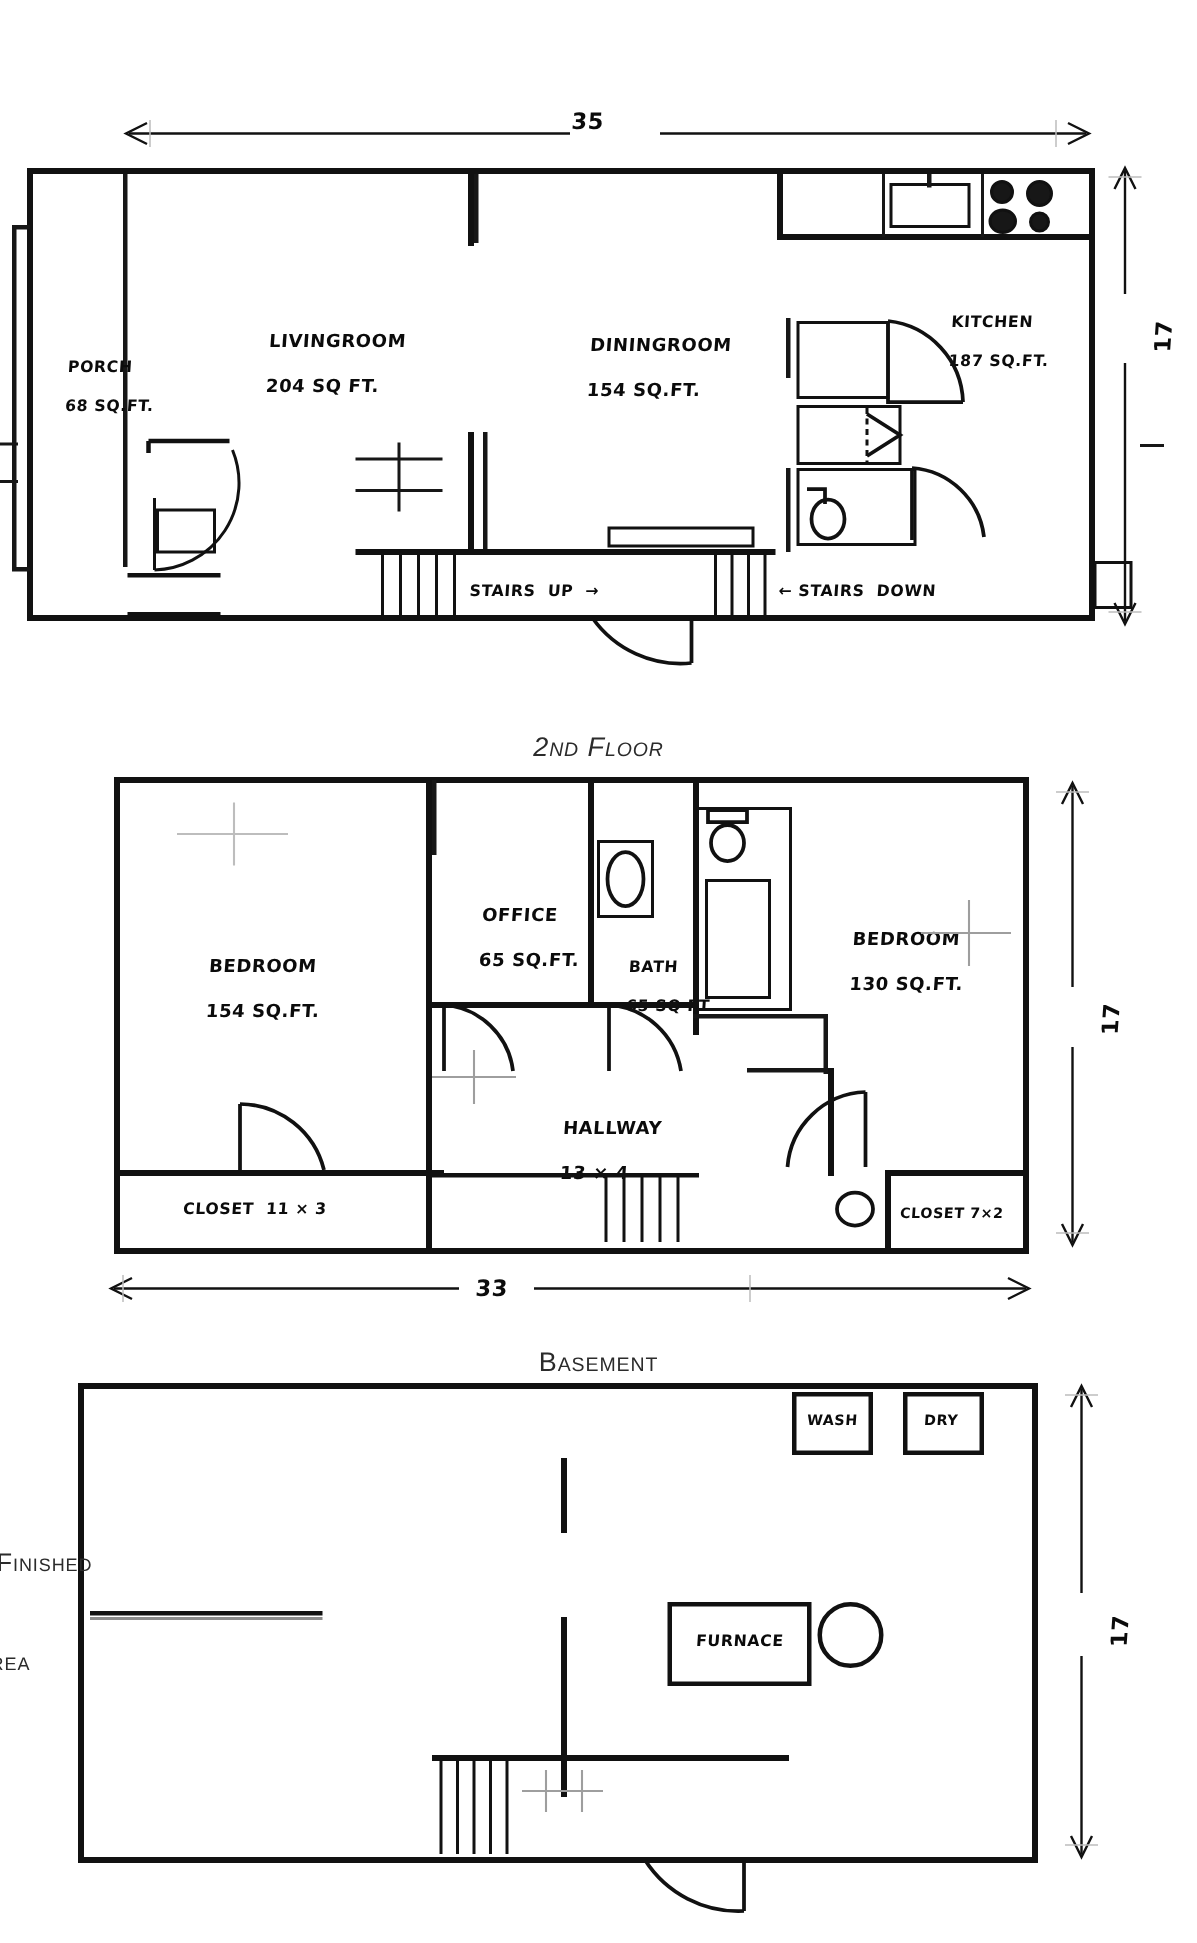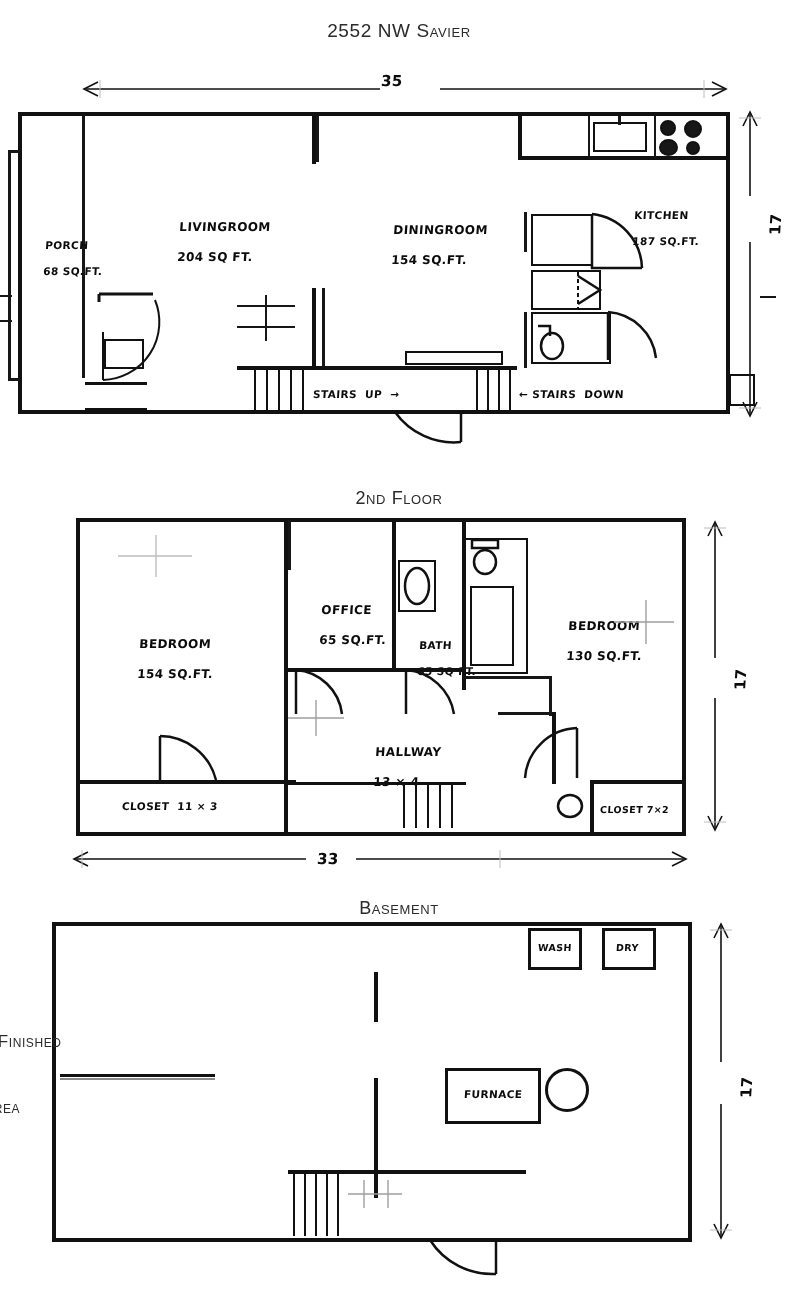--- a/index.html
+++ b/index.html
@@ -40,21 +40,20 @@
   .box.thin{border-width:2px;}
   .circ{position:absolute;border:3px solid #111;border-radius:50%;box-sizing:border-box;}
   .circ.thin{border-width:2px;}
   svg{position:absolute;overflow:visible;}
 </style>
 </head>
 <body>
 
 <div class="page">
 
-  <div class="heading" style="top:20px;">2552 NW Savier</div>
 
   <svg style="left:80px;top:78px;width:650px;height:22px;">
     <line x1="6" y1="11" x2="300" y2="11" stroke="#111" stroke-width="1.6"></line>
     <line x1="360" y1="11" x2="644" y2="11" stroke="#111" stroke-width="1.6"></line>
     <polyline points="18,4 4,11 18,18" fill="none" stroke="#111" stroke-width="1.6"></polyline>
     <polyline points="632,4 646,11 632,18" fill="none" stroke="#111" stroke-width="1.6"></polyline>
     <line x1="20" y1="2" x2="20" y2="20" stroke="#bdbdbd" stroke-width="1"></line>
     <line x1="624" y1="2" x2="624" y2="20" stroke="#bdbdbd" stroke-width="1"></line>
   </svg>
   <div class="hand" style="left:381px;top:72px;font-size:15px;">35</div>
@@ -173,21 +172,21 @@
   <div class="hand sm" style="left:519px;top:388px;">← STAIRS  DOWN</div>
 
   <svg style="left:395px;top:412px;width:80px;height:34px;">
     <path d="M0 0 A 72 72 0 0 0 66 30" stroke="#111" stroke-width="2.5" fill="none"></path>
     <path d="M66 0 L66 30" stroke="#111" stroke-width="2.5" fill="none"></path>
   </svg>
 
   <div class="box thin" style="left:729px;top:374px;width:26px;height:32px;"></div>
   <div class="wall h thin" style="left:760px;top:296px;width:16px;height:2px;"></div>
 
-  <div class="heading sub" style="top:488px;">2nd Floor</div>
+  <div class="heading sub" style="top:488px;font-style:italic;">2nd Floor</div>
 
   <svg style="left:700px;top:518px;width:30px;height:316px;">
     <line x1="15" y1="6" x2="15" y2="140" stroke="#111" stroke-width="1.6"></line>
     <line x1="15" y1="180" x2="15" y2="310" stroke="#111" stroke-width="1.6"></line>
     <polyline points="8,18 15,4 22,18" fill="none" stroke="#111" stroke-width="1.6"></polyline>
     <polyline points="8,298 15,312 22,298" fill="none" stroke="#111" stroke-width="1.6"></polyline>
     <line x1="4" y1="10" x2="26" y2="10" stroke="#bdbdbd" stroke-width="1"></line>
     <line x1="4" y1="304" x2="26" y2="304" stroke="#bdbdbd" stroke-width="1"></line>
   </svg>
   <div class="hand vert" style="left:731px;top:690px;font-size:15px;">17</div>

